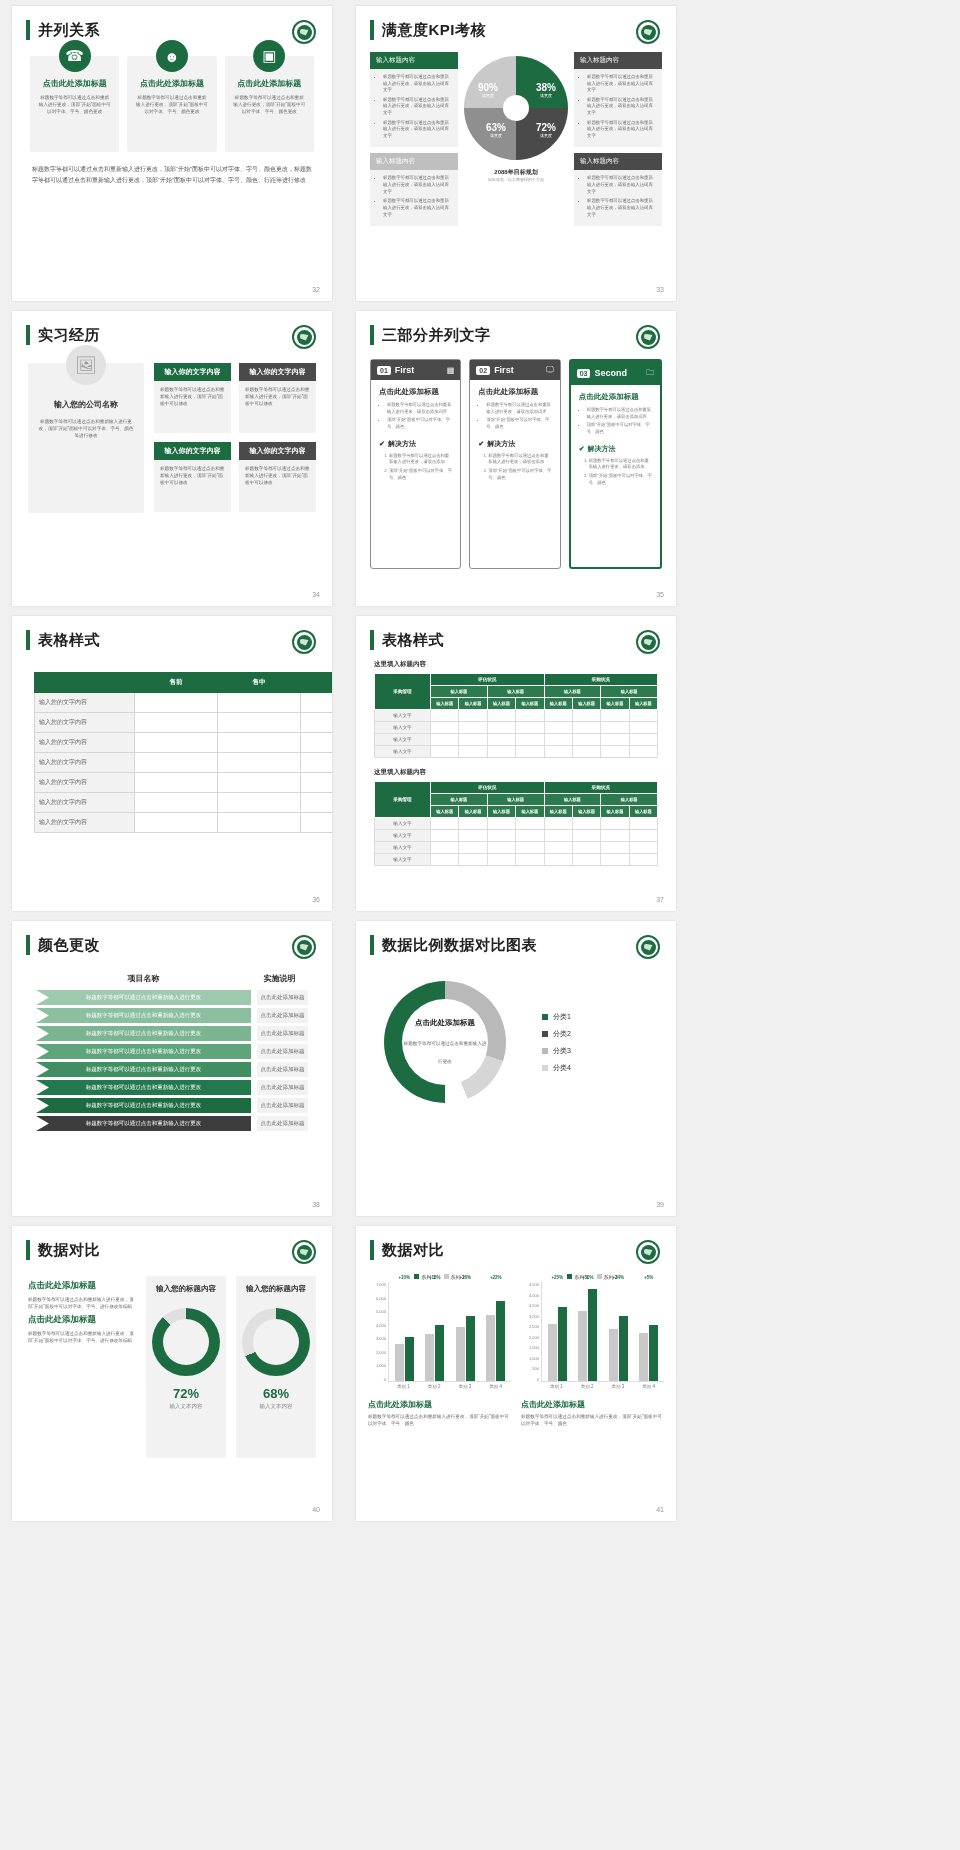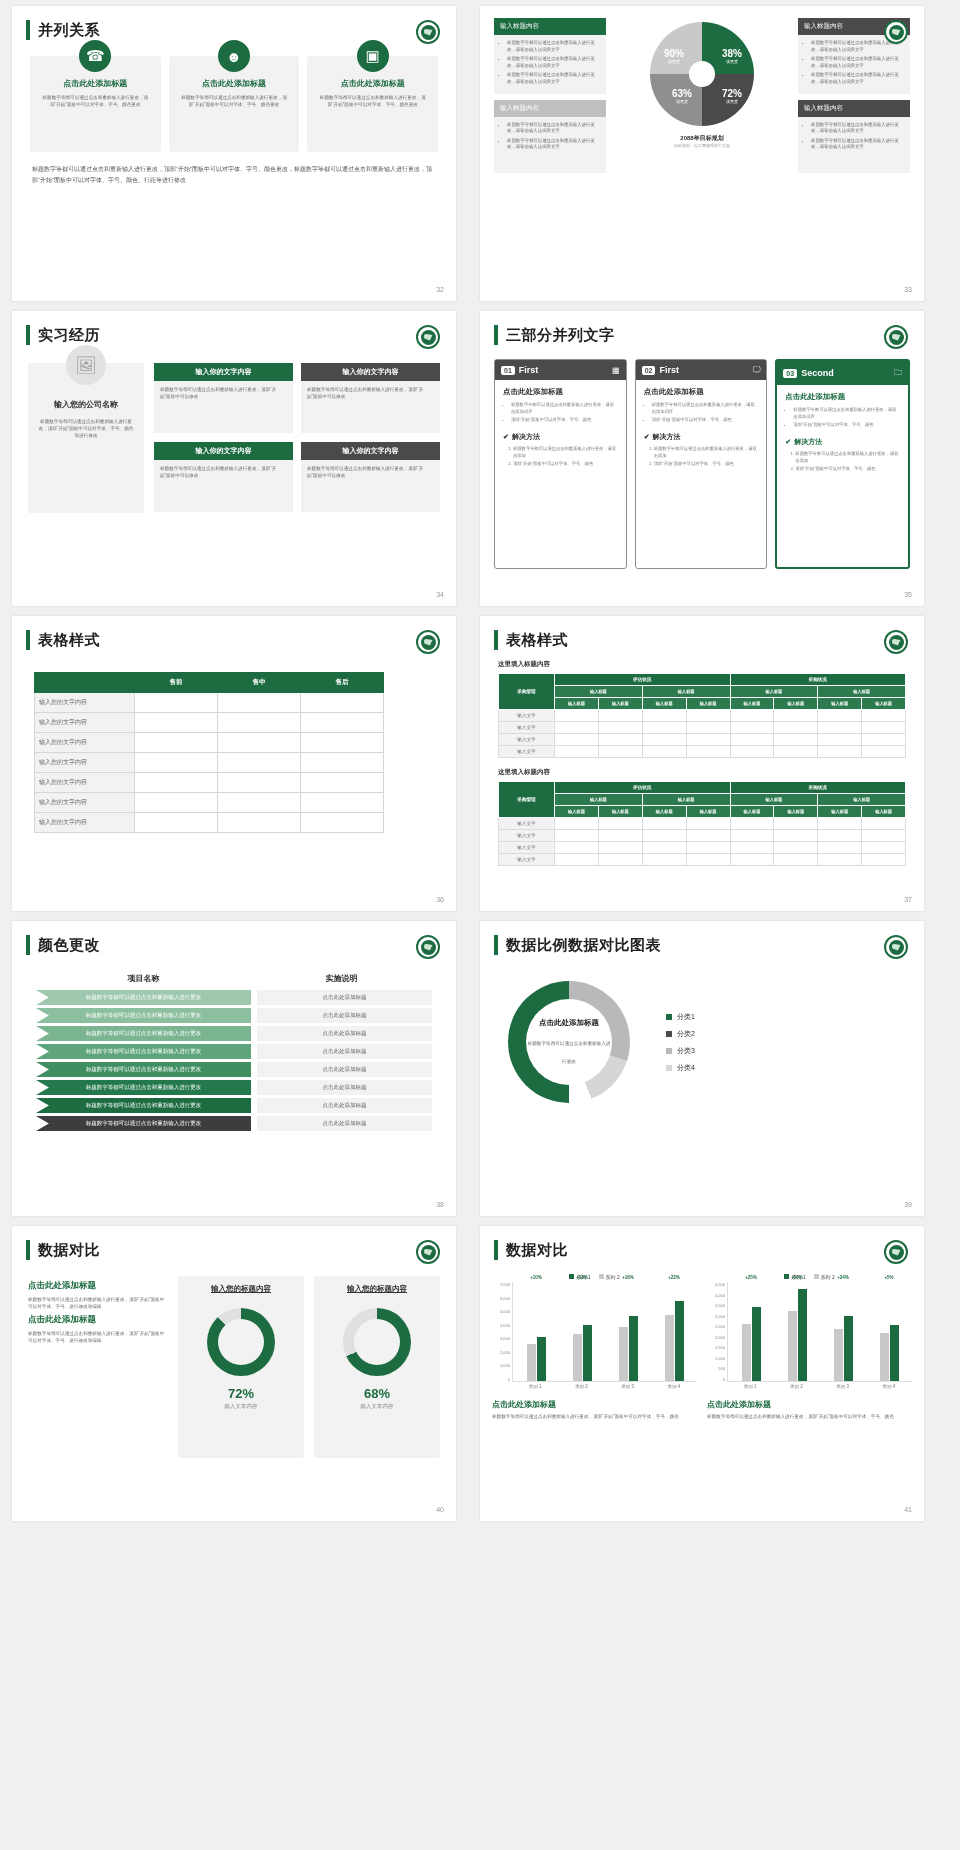--- a/index.html
+++ b/index.html
@@ -14,21 +14,21 @@
     position: relative;
   }
   .grid {
     width: 960px;
     display: flex;
     flex-wrap: wrap;
     gap: 10px 12px;
     padding: 6px 6px;
   }
   .slide {
-    width: 444px;
+    width: 320px;
     height: 295px;
     background: #ffffff;
     position: relative;
     overflow: hidden;
     box-shadow: 0 0 2px rgba(0,0,0,0.12);
     margin-left: 6px;
     margin-right: 6px;
   }
   .slide-title-row {
     display: flex;
@@ -204,21 +204,21 @@
   .donut-39-lbl .t { font-size: 7.5px; font-weight: bold; color: #222; display: block; margin-bottom: 3px; }
   .legend-39 { display: flex; flex-direction: column; gap: 7px; margin-left: 20px; }
   .legend-39 .li { display: flex; align-items: center; gap: 5px; font-size: 7px; color: #333; }
   .legend-39 .sw { width: 6px; height: 6px; }
 
   
   .s40-wrap { display: flex; padding: 16px 16px 0 16px; gap: 10px; }
   .s40-left { width: 140px; }
   .s40-left h4 { margin: 4px 0 4px 0; font-size: 8.5px; color: #1d6b41; font-weight: bold; }
   .s40-gauge-col { flex: 1; background: #f2f2f2; border-radius: 2px; padding: 8px 6px; text-align: center; height: 182px; }
-  .s40-gauge-col .hd { font-size: 7.5px; font-weight: bold; color: #333; margin-bottom: 14px; text-decoration: underline; }
+  .s40-gauge-col .hd { font-size: 7.5px; font-weight: bold; color: #333; margin-bottom: 14px; }
   .ring {
     width: 68px; height: 68px; border-radius: 50%; margin: 0 auto 10px auto; position: relative;
   }
   .ring::after {
     content: ""; position: absolute; left: 50%; top: 50%; width: 46px; height: 46px;
     border-radius: 50%; background: #f2f2f2; transform: translate(-50%,-50%);
   }
   .ring-val { font-size: 13px; font-weight: bold; color: #1d6b41; }
   .ring-cap { font-size: 5.5px; color: #888; margin-top: 2px; }
 
@@ -267,20 +267,24 @@
         <div class="s32-circle">▣</div>
         <h4>点击此处添加标题</h4>
         <div class="tiny5">标题数字等都可以通过点击和重新输入进行更改，顶部“开始”面板中可以对字体、字号、颜色更改</div>
       </div>
     </div>
     <div class="s32-foot">标题数字等都可以通过点击和重新输入进行更改，顶部“开始”面板中可以对字体、字号、颜色更改，标题数字等都可以通过点击和重新输入进行更改，顶部“开始”面板中可以对字体、字号、颜色、行距等进行修改</div>
     <div class="page-num">32</div>
   </div>
 
   <div class="slide">
+    <div class="slide-title-row">
+      <div class="title-bar"></div>
+      <div class="slide-title">满意度KPI考核</div>
+    </div>
     <div class="logo">
         <div class="inner"></div>
       </div>
 
     <div class="s33-wrap">
       <div class="s33-col">
         <div>
           <div class="s33-box-title">输入标题内容</div>
           <div class="s33-box-body">
             <ul>

